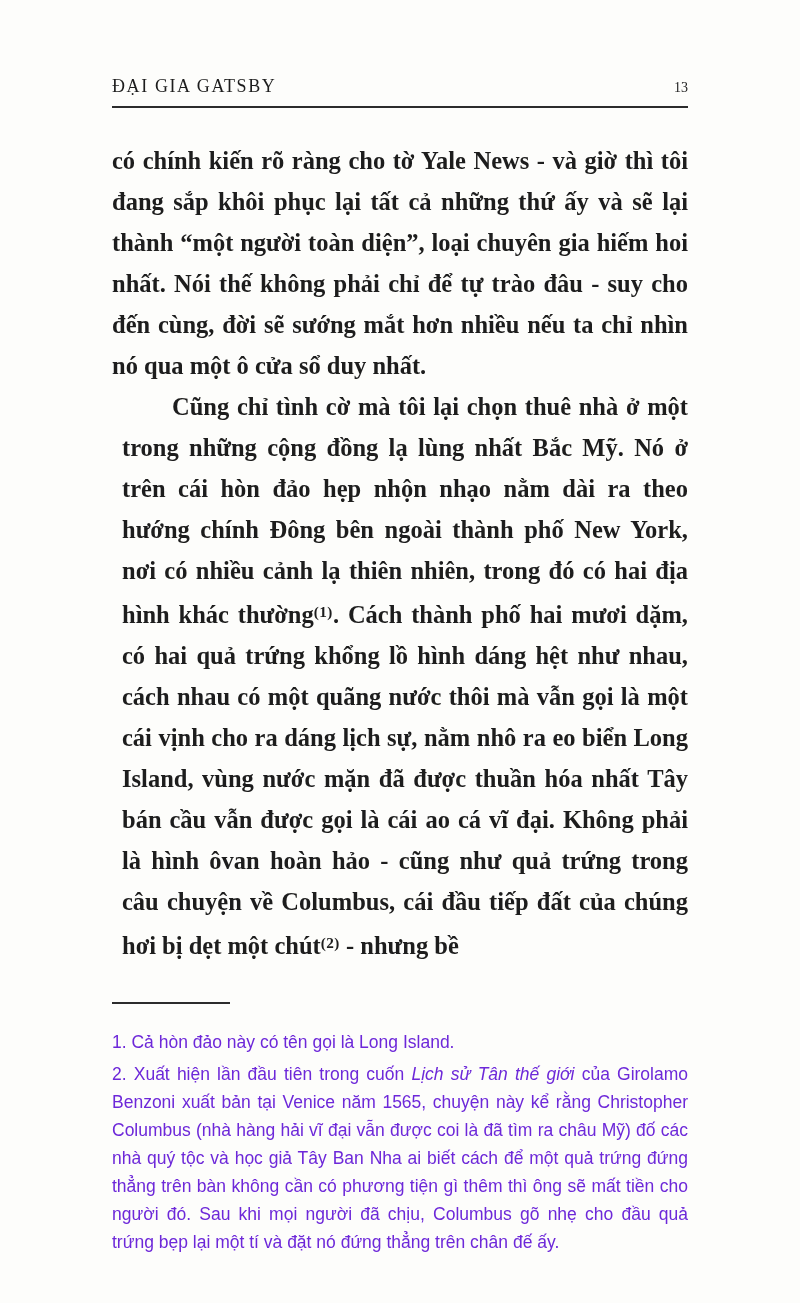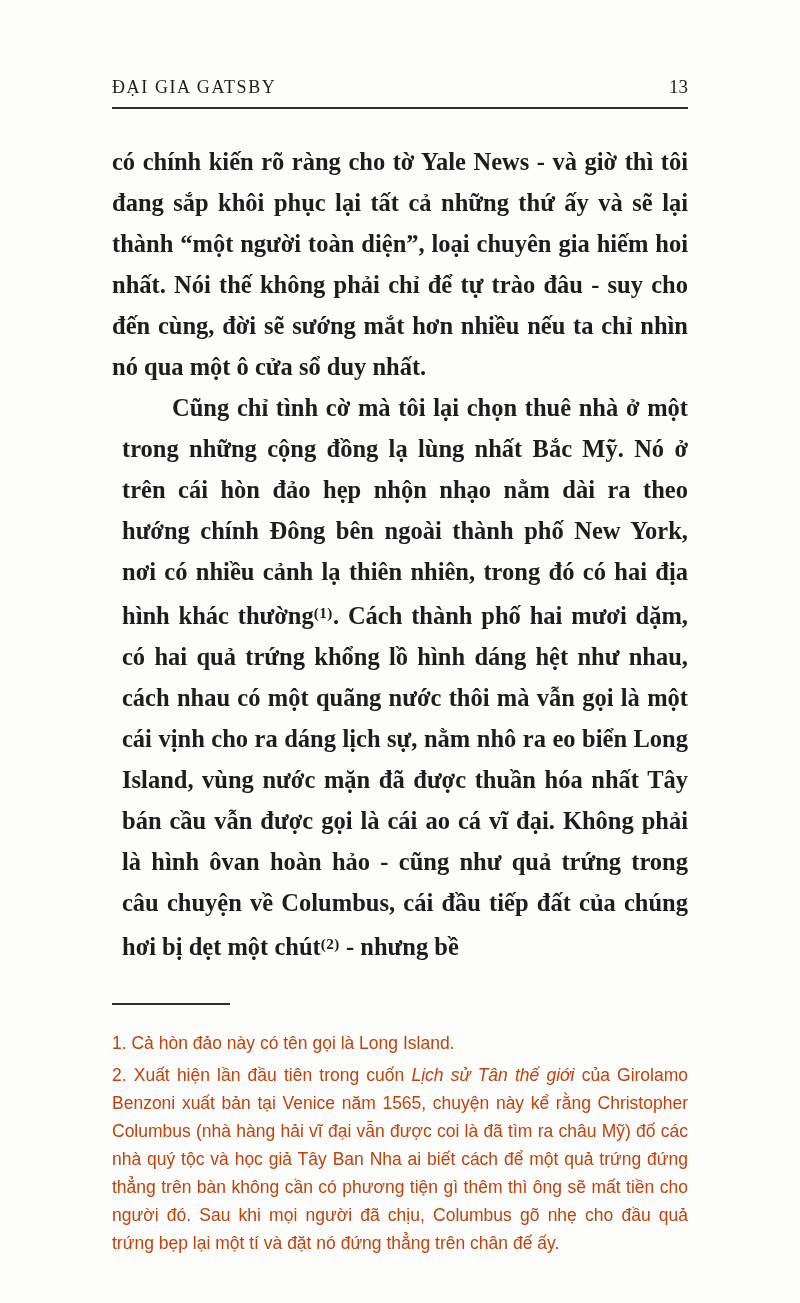--- a/index.html
+++ b/index.html
@@ -24,21 +24,21 @@
     justify-content: space-between;
     align-items: baseline;
     font-family: "Liberation Serif", serif;
   }
   .running-title {
     font-size: 18px;
     letter-spacing: 1.6px;
     font-weight: 500;
   }
   .page-number {
-    font-size: 19px;
+    font-size: 14px;
   }
   .header-rule {
     border: 0;
     border-top: 2px solid #2c2c2c;
     margin: 9px 0 0 0;
   }
   
   .body-text {
     margin-top: 32px;
     font-family: "Liberation Serif", serif;
@@ -64,21 +64,21 @@
     border: 0;
     border-top: 2px solid #2c2c2c;
     width: 118px;
     margin: 36px 0 24px 0;
   }
   .footnotes {
     font-family: "Liberation Sans", sans-serif;
     font-size: 17.5px;
     line-height: 28px;
     text-align: justify;
-    color: #c2410c;
+    color: #6d28d9;
   }
   .fn {
     margin: 0 0 4px 0;
   }
   .book-title {
   }
 </style>
 </head>
 <body>
 

